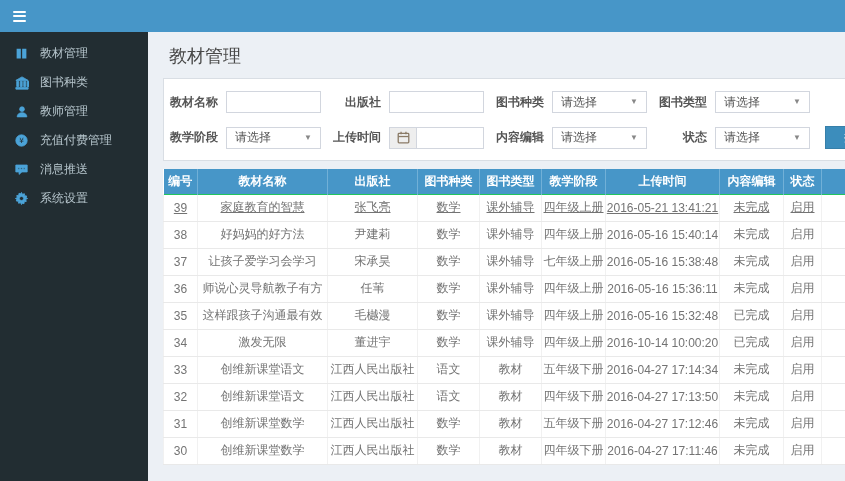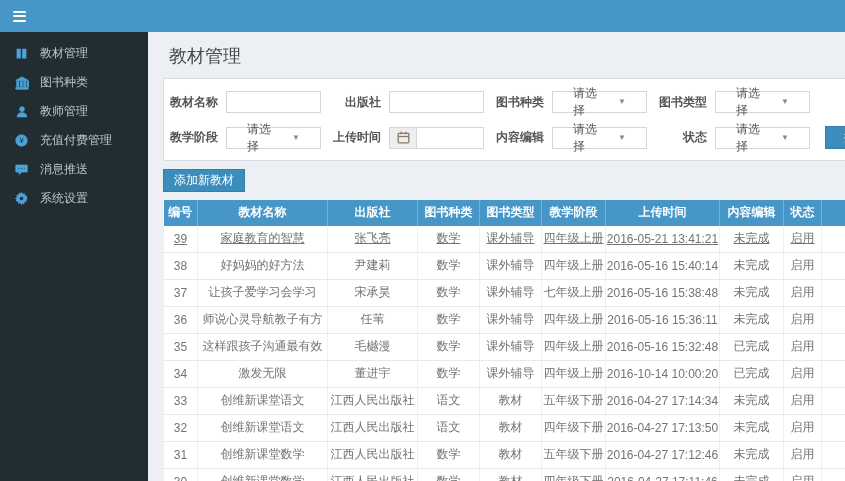--- a/index.html
+++ b/index.html
@@ -33,21 +33,21 @@
     padding:12px 0 11px 6px; }
   .f-row { display:flex; align-items:center; }
   .f-row + .f-row { margin-top:13px; }
   .f-group { display:flex; align-items:center; margin-right:12px; }
   .f-label { width:48px; text-align:right; font-size:12px; font-weight:bold;
     color:#555; margin-right:8px; white-space:nowrap; }
   .f-text { width:95px; height:22px; border:1px solid #d2d6de; background:#fff;
     font-size:12px; color:#555; padding:0 5px; outline:none; }
   .f-select { width:95px; height:22px; border:1px solid #d2d6de; background:#fff;
     font-size:12px; color:#555; display:flex; align-items:center;
-    justify-content:space-between; padding:0 20px; cursor:pointer;gap:21px; }
+    justify-content:space-between; padding:0 8px; cursor:pointer;gap:21px; }
   .caret { font-size:8px; color:#888; line-height:1; }
   .input-group { display:flex; }
   .addon { width:27px; height:22px; border:1px solid #d2d6de; border-right:none;
     background:#eee; display:flex; align-items:center; justify-content:center; }
   .f-date { width:68px; height:22px; border:1px solid #d2d6de; font-size:12px;
     color:#555; padding:0 5px; outline:none; }
 
   .btn { background:#3c8dbc; border:1px solid #367fa9; color:#fff; font-size:12px;
     cursor:pointer; font-family:"Liberation Sans",sans-serif; }
   .search-btn { width:62px; height:23px; margin-left:3px; }
@@ -199,21 +199,20 @@
             <span class="f-label">状态</span>
             <div class="f-select">
               <span>请选择</span>
               <span class="caret">▼</span>
             </div>
           </div>
           <button class="btn search-btn">搜索</button>
         </div>
       </div>
 
-      <button class="btn add-btn">添加新教材</button>
 
       <div class="table-wrap">
         <table>
           <colgroup>
               <col style="width: 34px;">
               <col style="width: 130px;">
               <col style="width: 90px;">
               <col style="width: 62px;">
               <col style="width: 62px;">
               <col style="width: 64px;">

